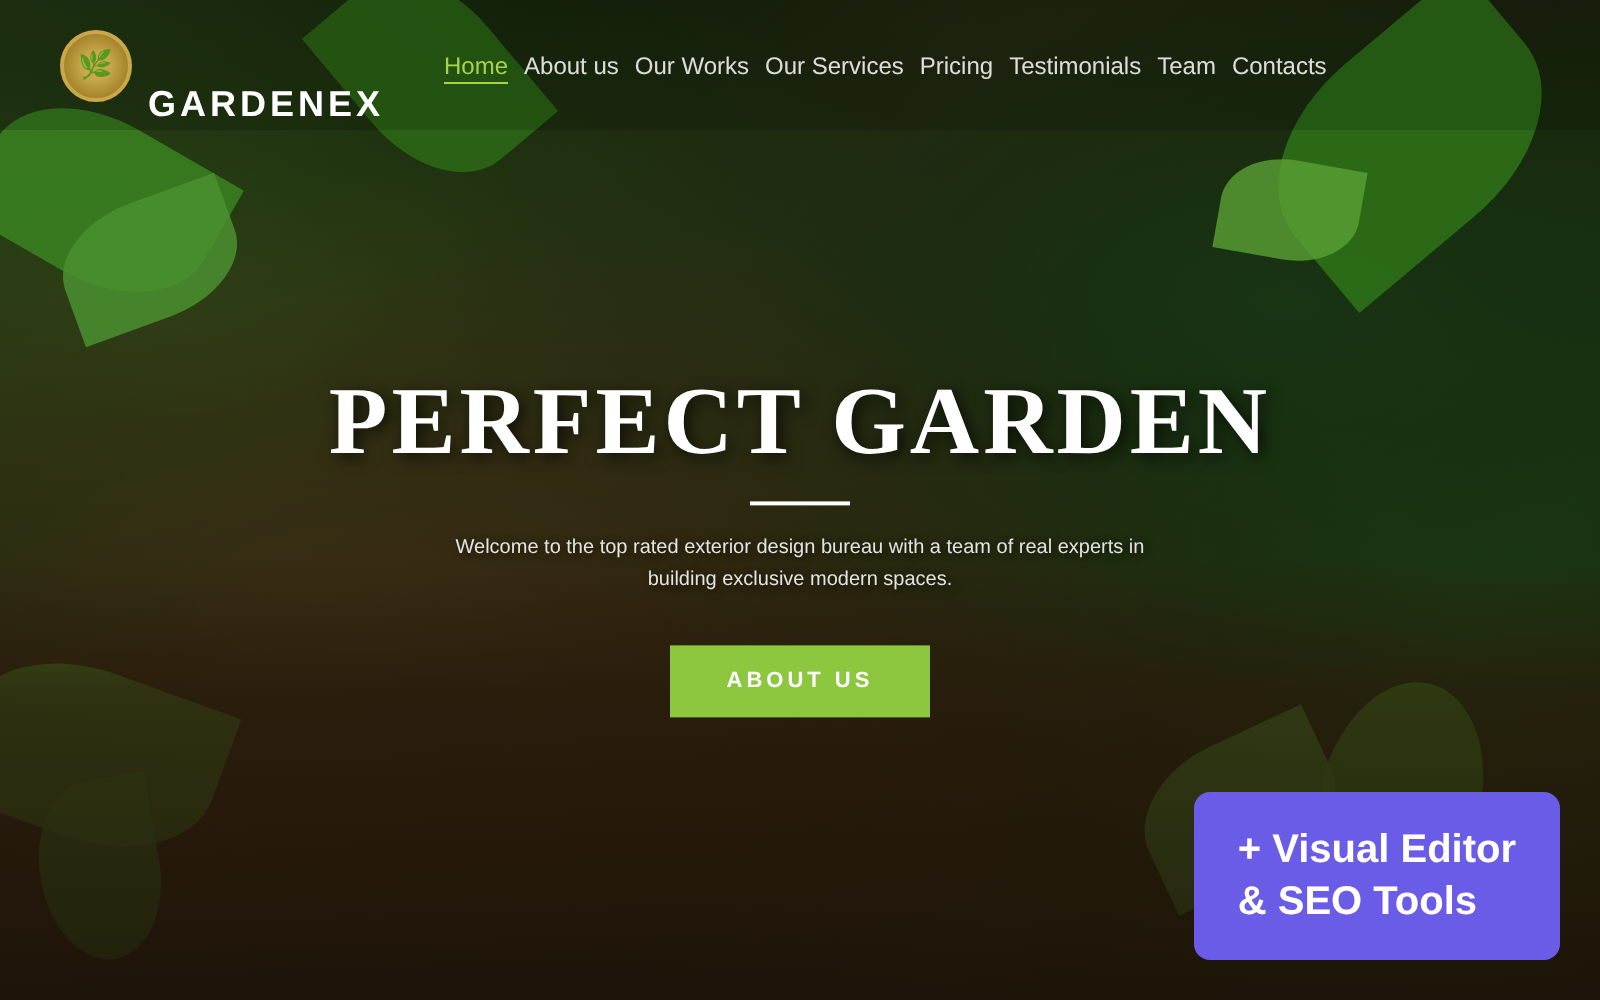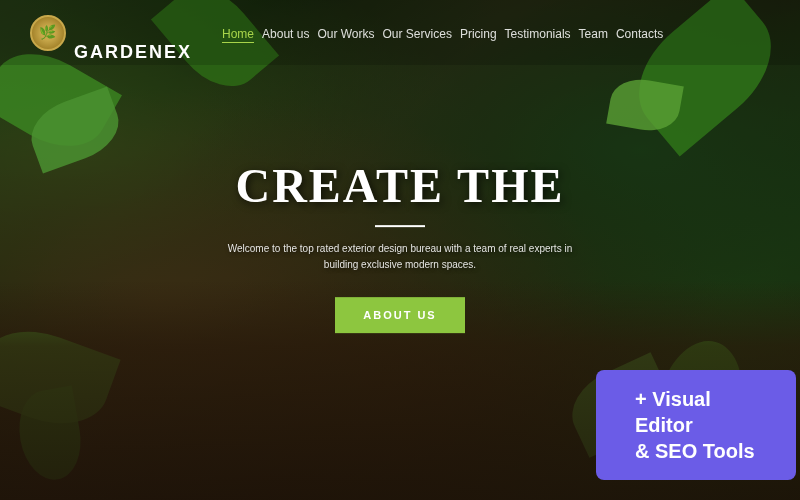--- a/index.html
+++ b/index.html
@@ -180,24 +180,24 @@
       border: none;
       cursor: pointer;
       font-family: sans-serif;
       display: inline-block;
     }
 
     
     .promo-badge {
       position: absolute;
       bottom: 20px;
-      right: 4px;
+      right: 20px;
       background: #6b5ce7;
       color: #fff;
-      padding: 16px 39px;
+      padding: 16px 22px;
       border-radius: 8px;
       z-index: 20;
       max-width: 200px;
     }
 
     .promo-badge-text {
       font-size: 20px;
       font-weight: 900;
       line-height: 1.3;
       font-family: sans-serif;
@@ -236,21 +236,22 @@
         <li><a class="nav-link" href="#">Our Services</a></li>
         <li><a class="nav-link" href="#">Pricing</a></li>
         <li><a class="nav-link" href="#">Testimonials</a></li>
         <li><a class="nav-link" href="#">Team</a></li>
         <li><a class="nav-link" href="#">Contacts</a></li>
       </ul>
   </nav>
 
   <div class="hero-content">
     <h1 class="hero-title">
-      <span>CREATE THE</span><br>
+      <br>
+      <span>PERFECT GARDEN</span>
     </h1>
     <div class="hero-divider"></div>
     <p class="hero-subtitle" id="hero-subtitle-text" style="white-space: pre-line;">Welcome to the top rated exterior design bureau with a team of real experts in
 building exclusive modern spaces.</p>
     <button class="cta-button">ABOUT US</button>
   </div>
 
   <div class="promo-badge">
     <div class="promo-badge-text" id="promo-text">+ Visual Editor<br>&amp; SEO Tools</div>
   </div>

